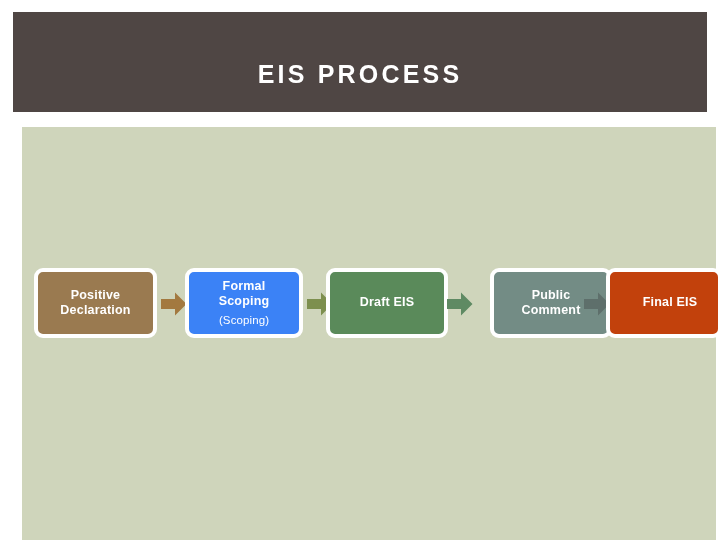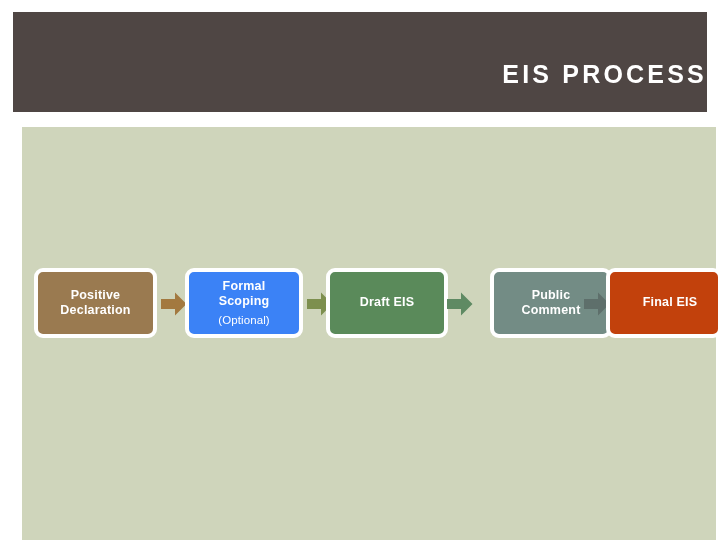--- a/index.html
+++ b/index.html
@@ -28,21 +28,21 @@
     top: 12px;
     width: 694px;
     height: 100px;
     background: #4f4644;
   }
   .title-text {
     position: absolute;
     left: 0;
     right: 0;
     top: 50px;
-    text-align: right;
+    text-align: center;
     color: #ffffff;
     font-family: "Liberation Sans", sans-serif;
     font-size: 25px;
     font-weight: bold;
     letter-spacing: 3.2px;
     line-height: 1;
   }
 
   
   .body-panel {
@@ -132,21 +132,21 @@
 
       <div class="arrow arrow-1">
         <svg viewBox="0 0 26 24" xmlns="http://www.w3.org/2000/svg" aria-hidden="true">
           <path d="M0 7 H14 V0.5 L25.5 12 L14 23.5 V17 H0 Z" fill="#a3793f"></path>
         </svg>
       </div>
 
       <div class="node node-2" style="background: #3b82f6;">
         <span class="main">Formal
 Scoping</span>
-        <span class="sub">(Optional)</span>
+        <span class="sub">(Scoping)</span>
       </div>
 
       <div class="arrow arrow-2">
         <svg viewBox="0 0 26 24" xmlns="http://www.w3.org/2000/svg" aria-hidden="true">
           <path d="M0 7 H14 V0.5 L25.5 12 L14 23.5 V17 H0 Z" fill="#7d8f4e"></path>
         </svg>
       </div>
 
       <div class="node node-3" style="background: rgb(90, 138, 90);">
         <span class="main">Draft EIS</span>

